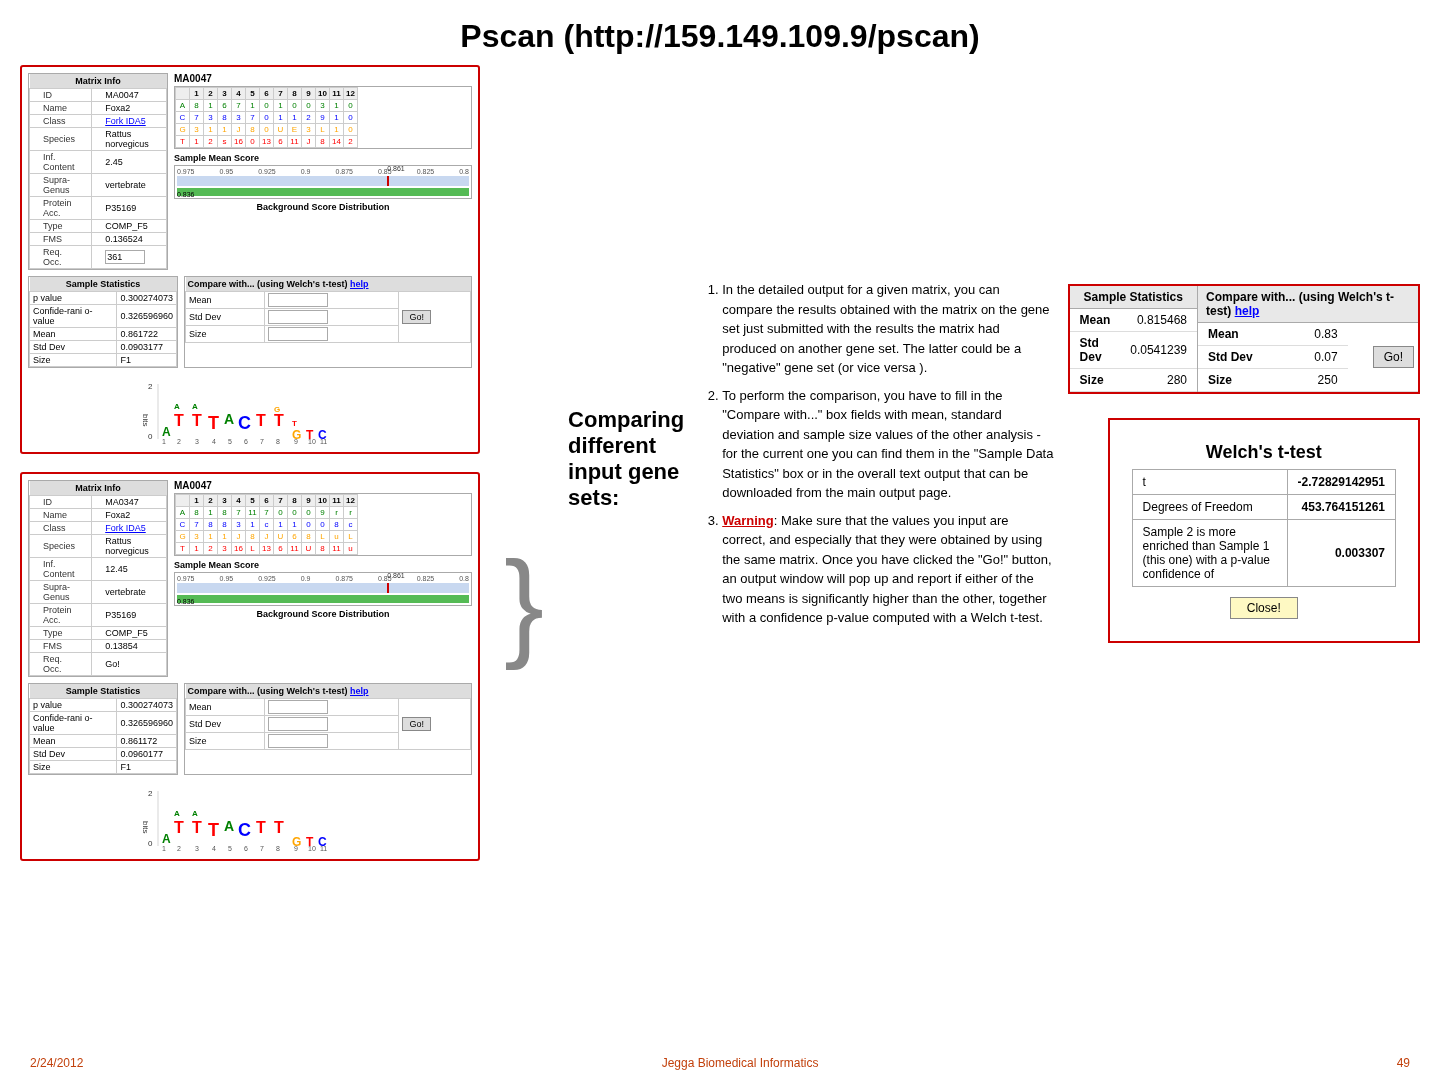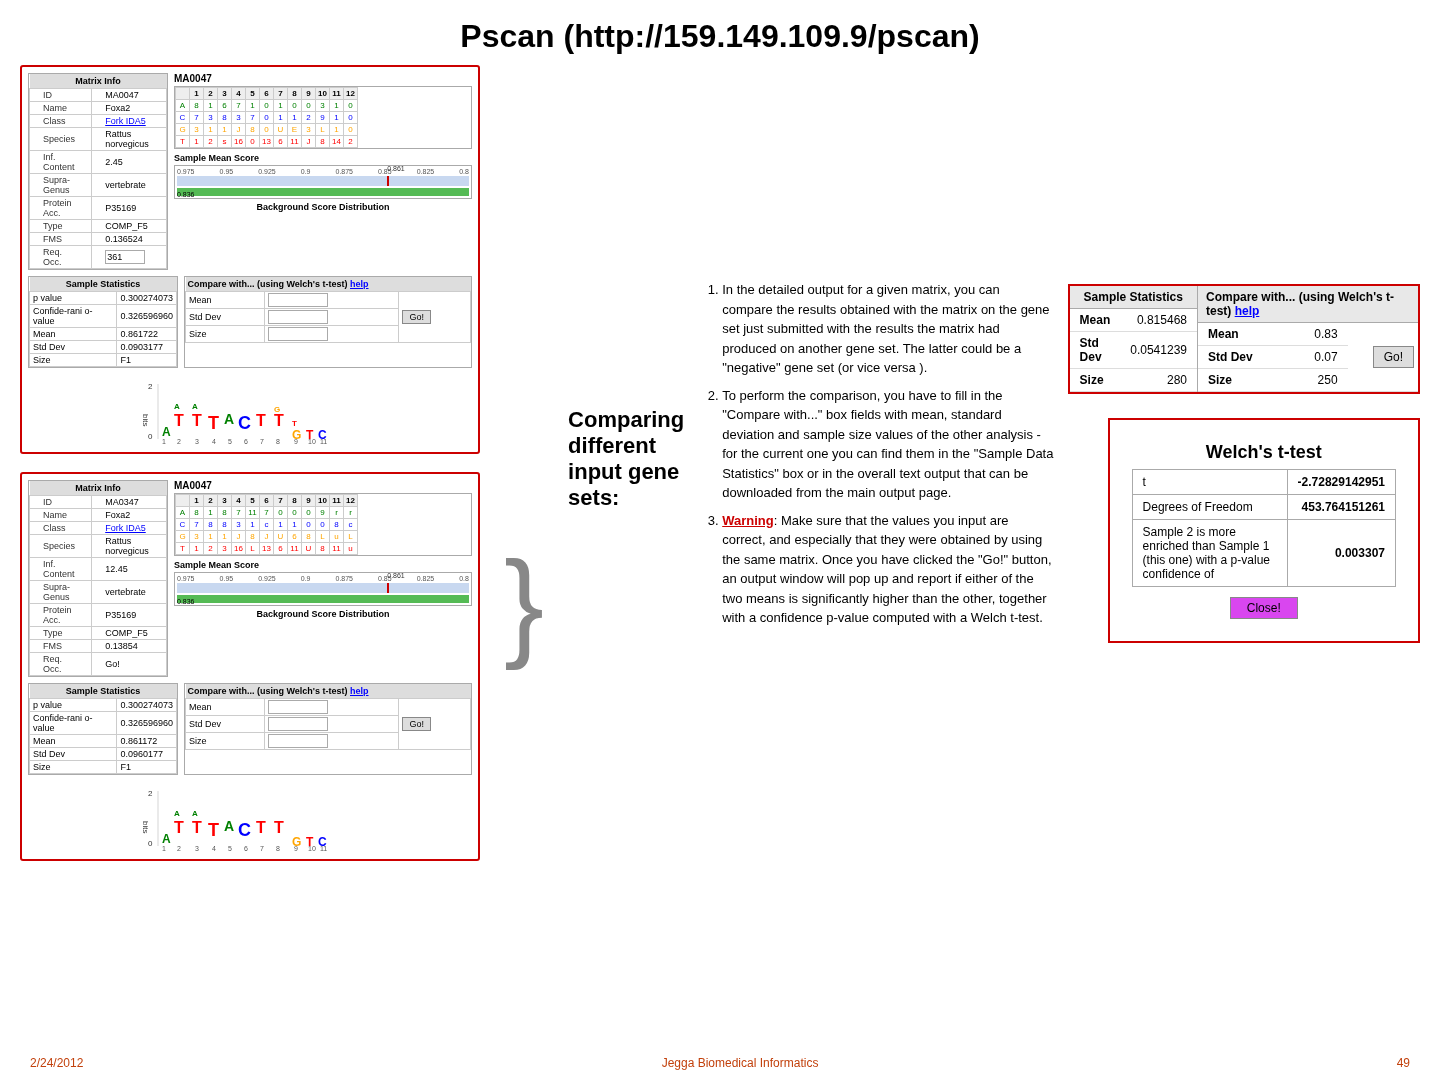--- a/index.html
+++ b/index.html
@@ -347,21 +347,21 @@
       border: 1px solid #aaa;
       padding: 5px 10px;
     }
     .welch-table td:last-child {
       text-align: right;
       font-weight: bold;
     }
     .welch-close-btn {
       display: block;
       margin: 10px auto 0;
-      background: #d946ef;
+      background: #fef9c3;
       border: 1px solid #888;
       padding: 3px 16px;
       font-size: 12px;
       cursor: pointer;
     }
 
     
     .page-footer {
       position: absolute;
       bottom: 10px;

